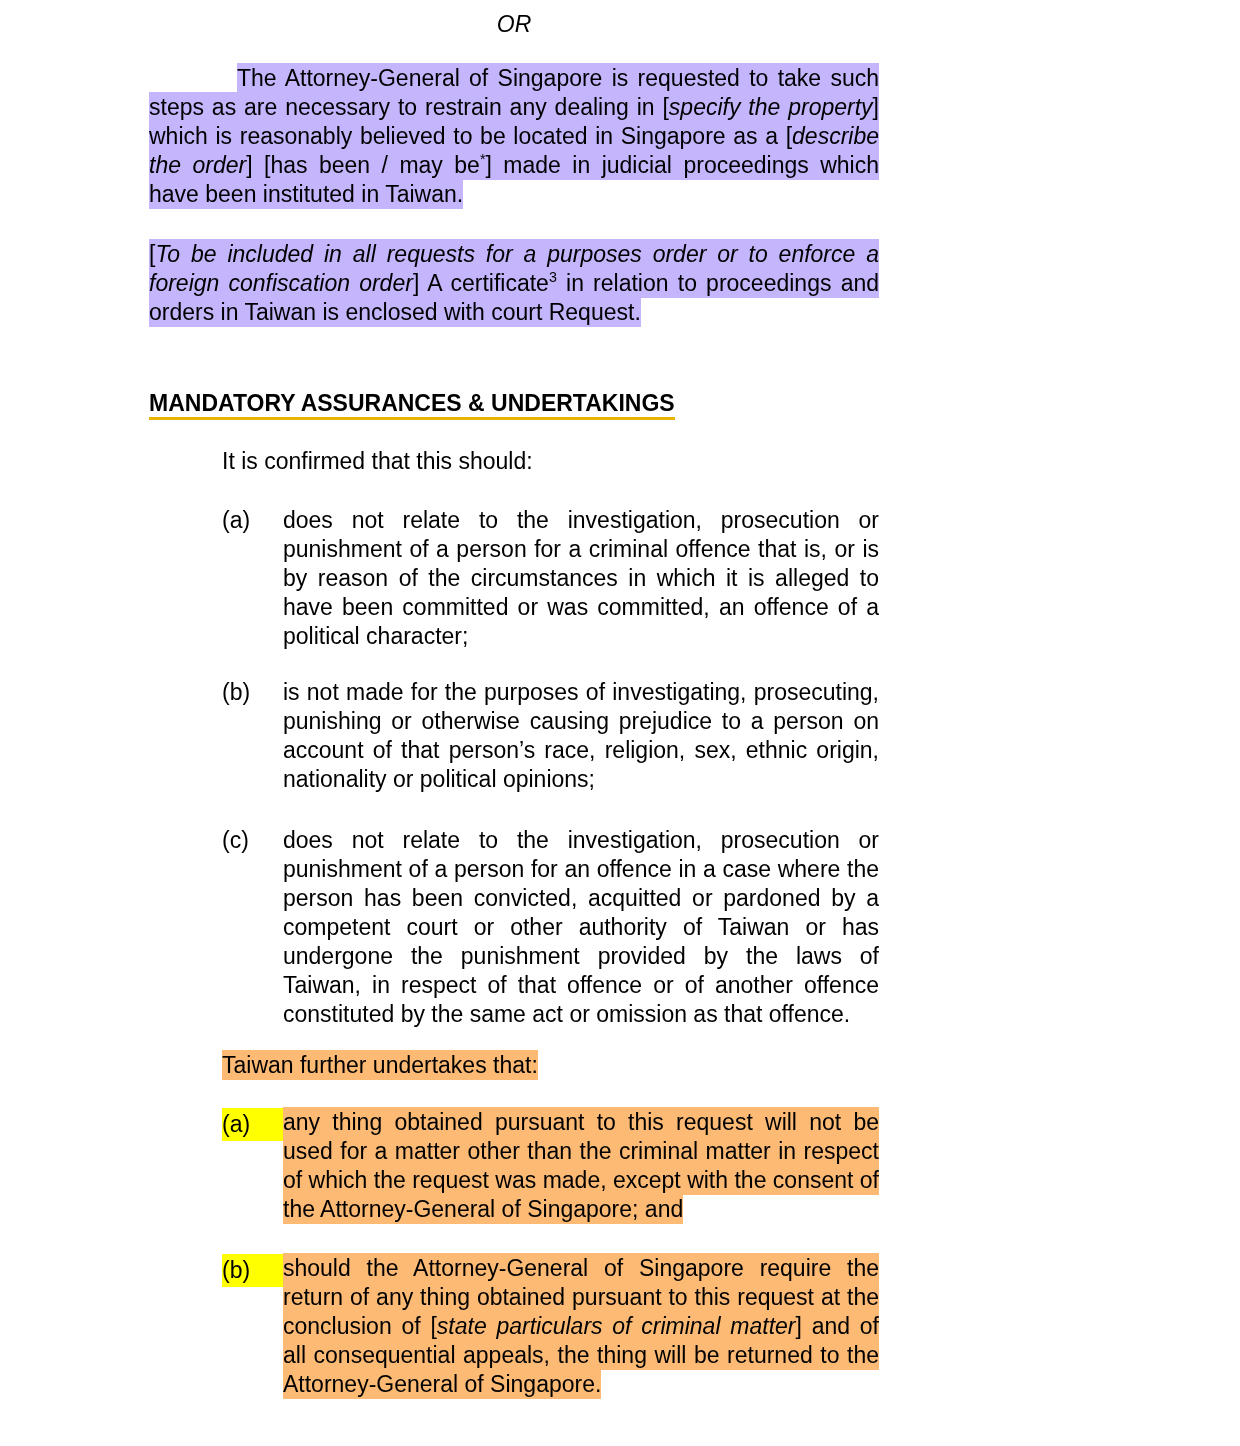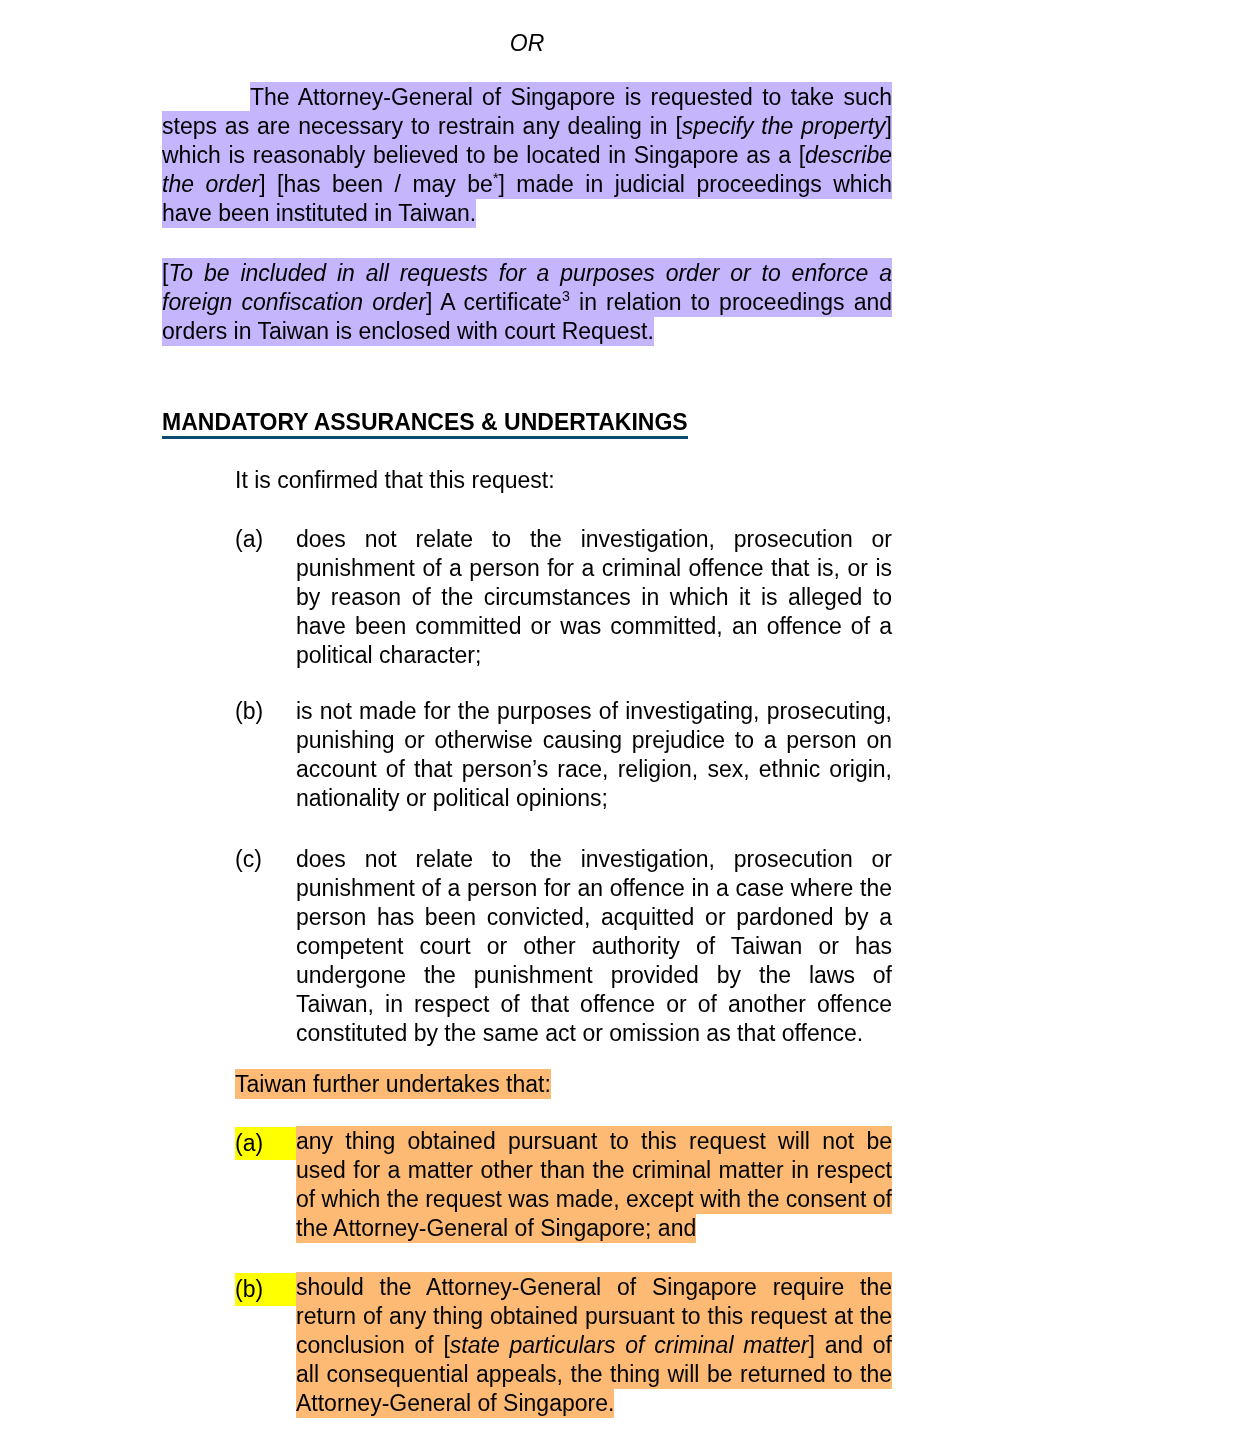--- a/index.html
+++ b/index.html
@@ -7,41 +7,40 @@
     width: 1240px;
     height: 1446px;
     font-family: "Liberation Sans", sans-serif;
     color: #000000;
     overflow: hidden;
   }
   .page {
     box-sizing: border-box;
     width: 1028px;
     height: 1446px;
-    padding: 29px 149px 0 149px;
+    padding: 10px 149px 0 149px;
     font-size: 23px;
     line-height: 29px;
-    margin-left: 13px;
   }
   .or-label {
     margin: 0;
     text-align: center;
     font-style: italic;
   }
   .para { margin: 0; }
   .justified { text-align: justify; }
   mark.hl-green { background: #c4b5fd; color: inherit; padding: 2px 0; }
   mark.hl-yellow { background: #fdba74; color: inherit; padding: 2px 0; }
   .p-request { margin-top: 25px; text-indent: 88px; }
   .p-certificate { margin-top: 31px; }
   .italic { font-style: italic; }
   .sup { font-size: 0.62em; vertical-align: super; line-height: 0; }
   .heading { margin-top: 62px; font-weight: bold; }
   .heading .underline {
-    border-bottom: 3px solid #0c4a6e;
+    border-bottom: 3px solid #eab308;
     padding-bottom: 1px;
   }
   .heading-foreign { margin-top: 55px; font-weight: bold; }
   .heading-foreign .hl-yellow {
     padding: 2px 4px;
     border-bottom: 3px solid #000;
   }
   .intro { margin-top: 29px; margin-left: 73px; }
   .intro-undertakes { margin-top: 22px; margin-left: 73px; }
   .list-item {
@@ -86,21 +85,21 @@
   </div>
 
   <div class="para p-certificate justified">
     <mark class="hl-green"><span>[</span><span class="italic">To be included in all requests for a purposes order or to enforce a foreign confiscation order</span><span>] A certificate</span><span class="sup">3</span><span> in relation to proceedings and orders in Taiwan is enclosed with court Request.</span></mark>
   </div>
 
   <div class="para heading">
     <span class="underline">MANDATORY ASSURANCES &amp; UNDERTAKINGS</span>
   </div>
 
-  <div class="para intro">It is confirmed that this request:</div>
+  <div class="para intro">It is confirmed that this should:</div>
 
   <div class="list-item mt-a">
     <div class="marker">(a)</div>
     <div class="item-text">does not relate to the investigation, prosecution or punishment of a person for a criminal offence that is, or is by reason of the circumstances in which it is alleged to have been committed or was committed, an offence of a political character;</div>
   </div>
 
   <div class="list-item mt-b">
     <div class="marker">(b)</div>
     <div class="item-text">is not made for the purposes of investigating, prosecuting, punishing or otherwise causing prejudice to a person on account of that person’s race, religion, sex, ethnic origin, nationality or political opinions;</div>
   </div>

